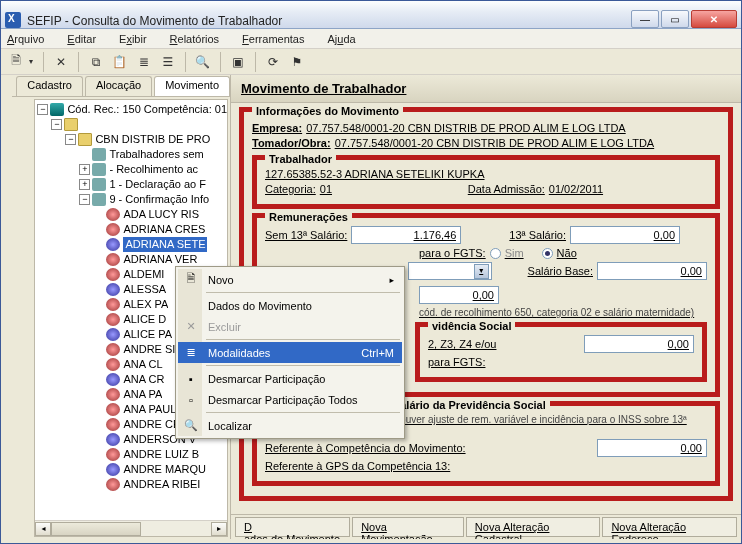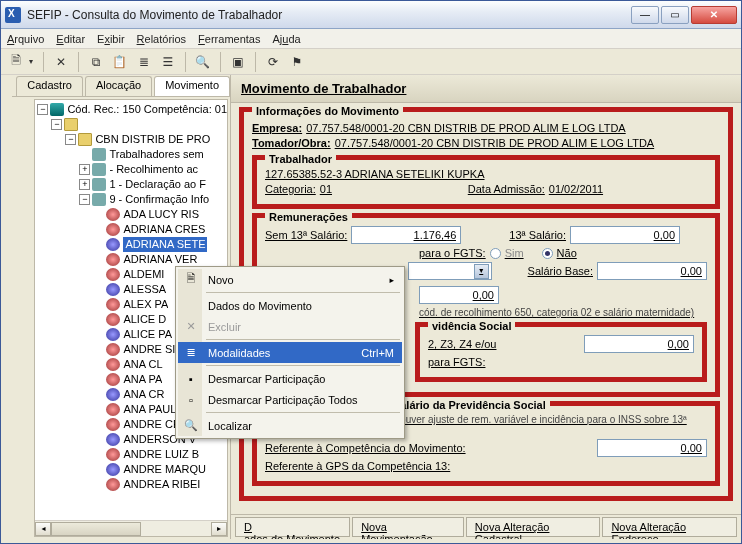--- a/index.html
+++ b/index.html
@@ -1,25 +1,25 @@
 <!DOCTYPE html>
 <html><head>
 <meta charset="utf-8">
 <style>
   * { box-sizing: border-box; margin: 0; padding: 0; }
   body { font-family: Tahoma, Arial, sans-serif; font-size: 11px; background: #fff; user-select: none; }
   .window { width: 742px; height: 544px; border: 1px solid #3b5998; background: #ece9d8; position: relative; }
-  .titlebar { height: 28px; background: linear-gradient(#fdfefe,#e6ecf5 40%,#cfd9eb); display: flex; align-items: center; padding: 0 4px; border-bottom: 1px solid #8da4c6; }
+  .titlebar { height: 28px; background: linear-gradient(#fdfefe,#e6ecf5 40%,#cfd9eb); display: flex; align-items: flex-end; padding: 0 4px; border-bottom: 1px solid #8da4c6; }
   .titlebar .app-icon { width: 16px; height: 16px; margin-right: 6px; background: #2a5db0; border-radius: 2px; position: relative; }
   .titlebar .app-icon::after { content: "X"; color: #fff; font-weight: bold; font-size: 10px; position: absolute; left: 3px; top: 1px; }
   .titlebar .title { flex: 1; font-size: 12px; color: #222; }
   .winbtns { display: flex; gap: 2px; }
   .winbtn { width: 28px; height: 18px; background: linear-gradient(#f7f9fc,#cfd9eb); border: 1px solid #8aa0c0; border-radius: 2px; display: flex; align-items: center; justify-content: center; font-size: 10px; }
   .winbtn.close { width: 46px; background: linear-gradient(#f7a5a1,#d54a3f); border-color: #b73c33; color: #fff; font-weight: bold; }
-  .menubar { height: 20px; background: #f2f1ea; display: flex; align-items: center; padding: 0 6px; gap: 12px; border-bottom: 1px solid #d4d0c8; }
+  .menubar { height: 20px; background: #f2f1ea; display: flex; align-items: center; padding: 0 6px; gap: 23px; border-bottom: 1px solid #d4d0c8; }
   .menubar span { color: #222; }
   .menubar span u { text-decoration: underline; }
   .toolbar { height: 26px; background: #ece9d8; border-bottom: 1px solid #d4d0c8; display: flex; align-items: center; padding: 0 4px; gap: 2px; }
   .tbtn { width: 22px; height: 22px; border: 1px solid transparent; display: flex; align-items: center; justify-content: center; font-size: 12px; color: #333; }
   .tsep { width: 1px; height: 20px; background: #bdb8a8; margin: 0 4px; }
   .tdrop { width: 8px; font-size: 8px; color: #333; }
   .content { display: flex; height: calc(100% - 78px); }
   .left { width: 230px; border-right: 1px solid #bdb8a8; background: #ece9d8; display: flex; flex-direction: column; align-items: flex-end; }
   .lefttabs { display: flex; height: 22px; background: #ece9d8; border-bottom: 1px solid #bdb8a8; padding-left: 4px; gap: 2px; }
   .ltab { padding: 2px 10px; border: 1px solid #bdb8a8; border-bottom: none; background: #ece9d8; border-radius: 3px 3px 0 0; position: relative; top: 1px; height: 20px; }
@@ -268,31 +268,31 @@
               <span class="sp" style="width:13px;"></span>
               <span class="ic ic-wrk"></span>
               <span class="lbl">ANA CL</span>
             </div>
             <div class="row">
               <span class="sp"></span>
               <span class="sp"></span>
               <span class="sp"></span>
               <span class="sp"></span>
               <span class="sp" style="width:13px;"></span>
+              <span class="ic ic-wrk2"></span>
+              <span class="lbl">ANA CR</span>
+            </div>
+            <div class="row">
+              <span class="sp"></span>
+              <span class="sp"></span>
+              <span class="sp"></span>
+              <span class="sp"></span>
+              <span class="sp" style="width:13px;"></span>
               <span class="ic ic-wrk"></span>
               <span class="lbl">ANA PA</span>
-            </div>
-            <div class="row">
-              <span class="sp"></span>
-              <span class="sp"></span>
-              <span class="sp"></span>
-              <span class="sp"></span>
-              <span class="sp" style="width:13px;"></span>
-              <span class="ic ic-wrk2"></span>
-              <span class="lbl">ANA CR</span>
             </div>
             <div class="row">
               <span class="sp"></span>
               <span class="sp"></span>
               <span class="sp"></span>
               <span class="sp"></span>
               <span class="sp" style="width:13px;"></span>
               <span class="ic ic-wrk"></span>
               <span class="lbl">ANA PAULA T</span>
             </div>

